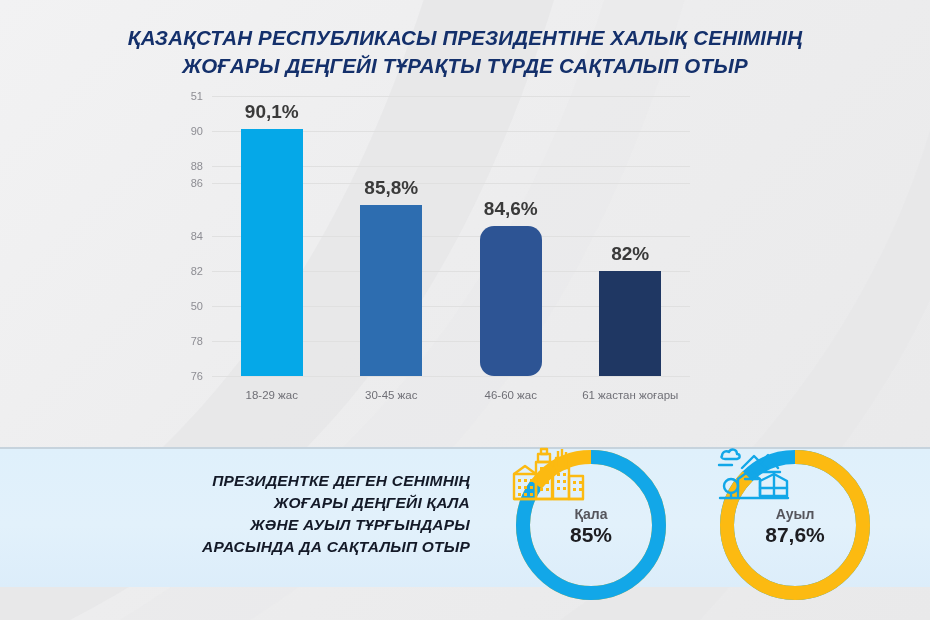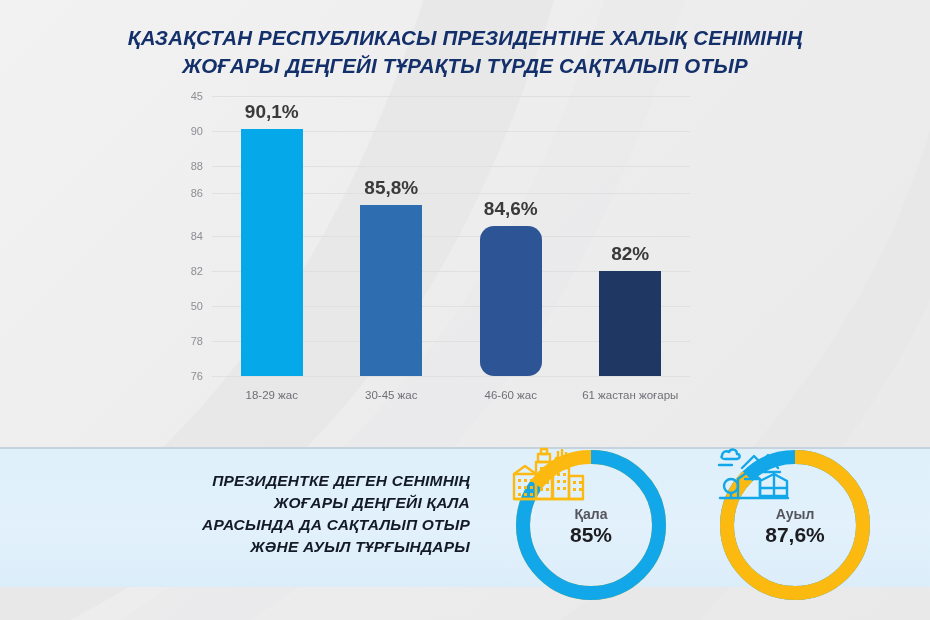--- a/index.html
+++ b/index.html
@@ -186,31 +186,31 @@
         </div>
         <div class="gridline" style="top: 210px;">
           <span class="ytick">50</span>
         </div>
         <div class="gridline" style="top: 175px;">
           <span class="ytick">82</span>
         </div>
         <div class="gridline" style="top: 140px;">
           <span class="ytick">84</span>
         </div>
-        <div class="gridline" style="top: 97px;">
+        <div class="gridline" style="top: 87px;">
           <span class="ytick">86</span>
         </div>
         <div class="gridline" style="top: 70px;">
           <span class="ytick">88</span>
         </div>
         <div class="gridline" style="top: 35px;">
           <span class="ytick">90</span>
         </div>
         <div class="gridline" style="top: 0px;">
-          <span class="ytick">45</span>
+          <span class="ytick">51</span>
         </div>
         <div class="bar" style="left: 28.75px; height: 246.75px; background: rgb(5, 168, 232);">
           <div class="bar-value">90,1%</div>
         </div>
         <div class="cat-label" style="left: -0.25px;">18-29 жас</div>
         <div class="bar" style="left: 148.25px; height: 171.5px; background: rgb(45, 109, 176);">
           <div class="bar-value">85,8%</div>
         </div>
         <div class="cat-label" style="left: 119.25px;">30-45 жас</div>
         <div class="bar" style="left: 267.75px; height: 150.5px; background: rgb(45, 84, 148); border-radius: 14px;">
@@ -222,22 +222,22 @@
         </div>
         <div class="cat-label" style="left: 358.25px;">61 жастан жоғары</div>
       </div>
   </div>
 
   <div class="bottom-panel"></div>
 
   <div class="bottom-text">
     <span class="line">ПРЕЗИДЕНТКЕ ДЕГЕН СЕНІМНІҢ</span>
     <span class="line">ЖОҒАРЫ ДЕҢГЕЙІ ҚАЛА</span>
+    <span class="line">ЖӘНЕ АУЫЛ ТҰРҒЫНДАРЫ</span>
     <span class="line">АРАСЫНДА ДА САҚТАЛЫП ОТЫР</span>
-    <span class="line">ЖӘНЕ АУЫЛ ТҰРҒЫНДАРЫ</span>
   </div>
 
   <div class="donut" id="donut-0" style="left:512px; top:446px;">
     <svg viewBox="0 0 158 158">
       <circle class="track" cx="79" cy="79" r="68" fill="none" stroke-width="14" stroke="#fcba11"></circle>
       <circle class="arc" cx="79" cy="79" r="68" fill="none" stroke-width="14" stroke-linecap="butt" transform="rotate(-90 79 79)" stroke="#12a7e8" stroke-dasharray="363.1681107549801 64.0884901332318"></circle>
     </svg>
     <div class="donut-inner">
       <svg class="donut-icon" width="74" height="56" viewBox="0 0 74 56">
         <g fill="none" stroke="#fcba11" stroke-width="2.4" stroke-linejoin="round">

